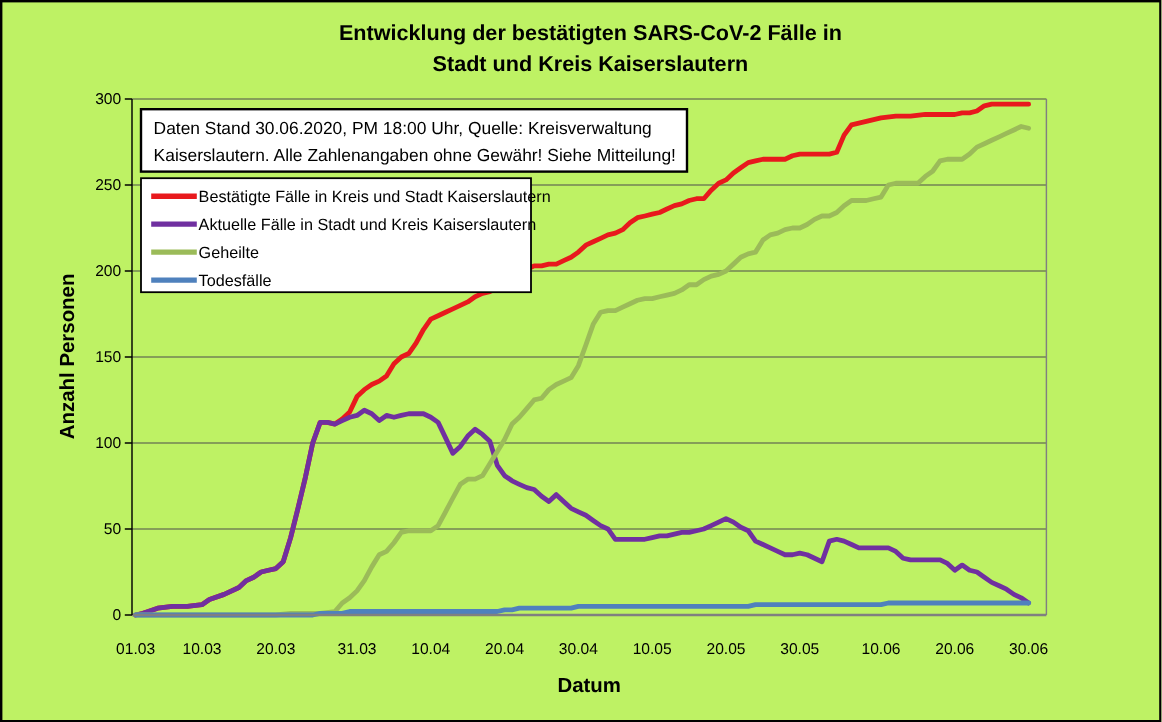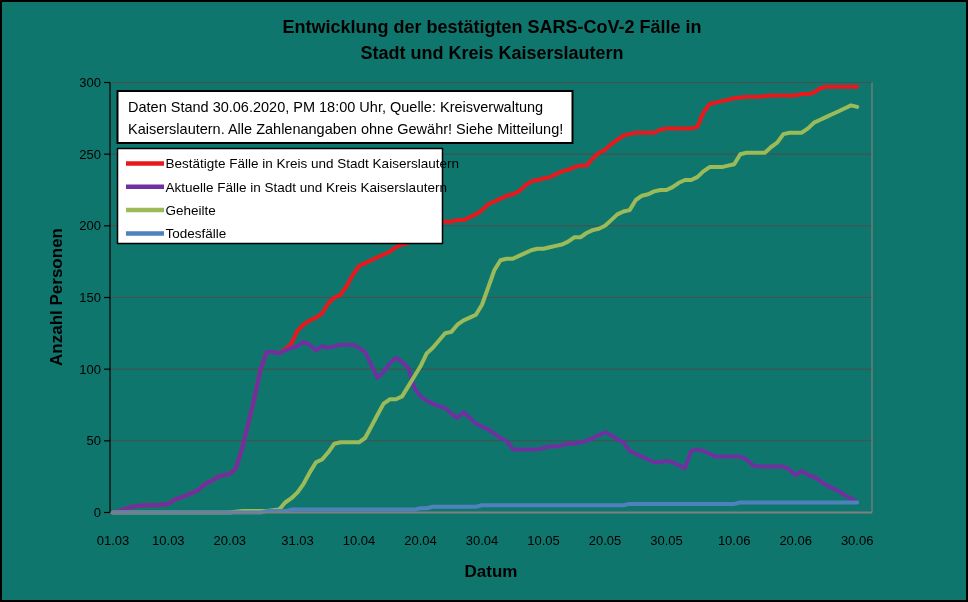--- a/index.html
+++ b/index.html
@@ -1,18 +1,18 @@
 <!DOCTYPE html>
 <html><head>
 <meta charset="utf-8">
 <style>
   html,body{margin:0;padding:0;background:#fff;}
   .frame{
     position:relative; width:964px; height:598px;
-    border:2px solid #000; background:#0f766e; overflow:hidden;
+    border:2px solid #000; background:#bef264; overflow:hidden;
     font-family:"Liberation Sans", sans-serif;
   }
   svg{position:absolute;left:0;top:0;}
   svg text{font-family:"Liberation Sans", sans-serif; fill:#000;}
   .title-line{font-size:18px;font-weight:bold;text-anchor:middle;}
   .axis-title{font-size:17px;font-weight:bold;text-anchor:middle;}
   .tick-label{font-size:13px;}
   .note-text{font-size:14.5px;}
   .legend-label{font-size:13.5px;}
   .series-path{fill:none;stroke-width:4;stroke-linejoin:round;stroke-linecap:round;}

